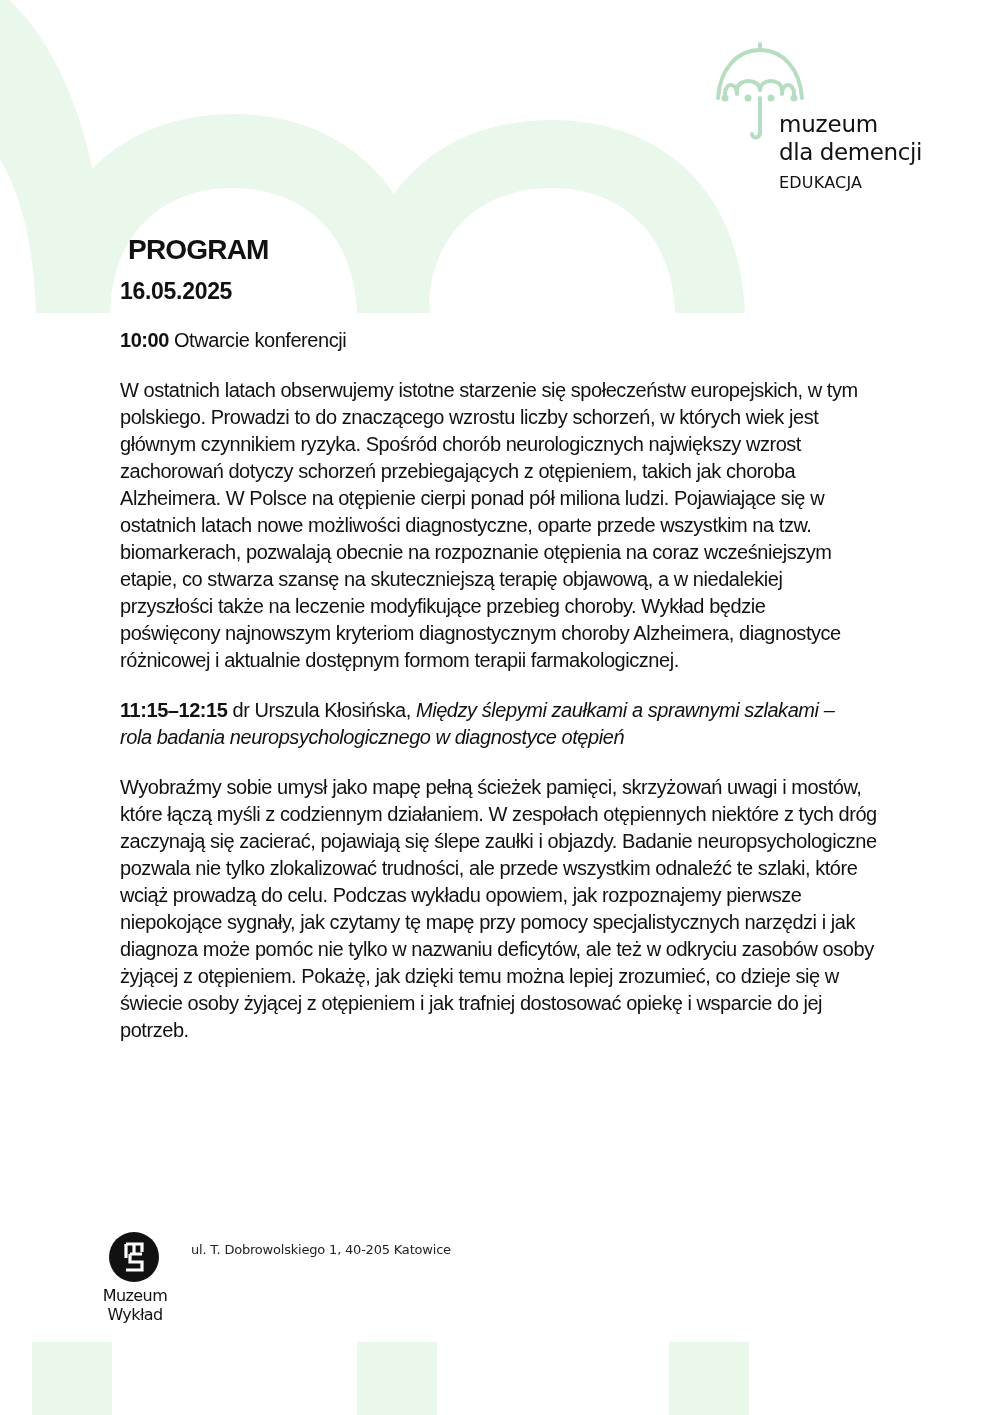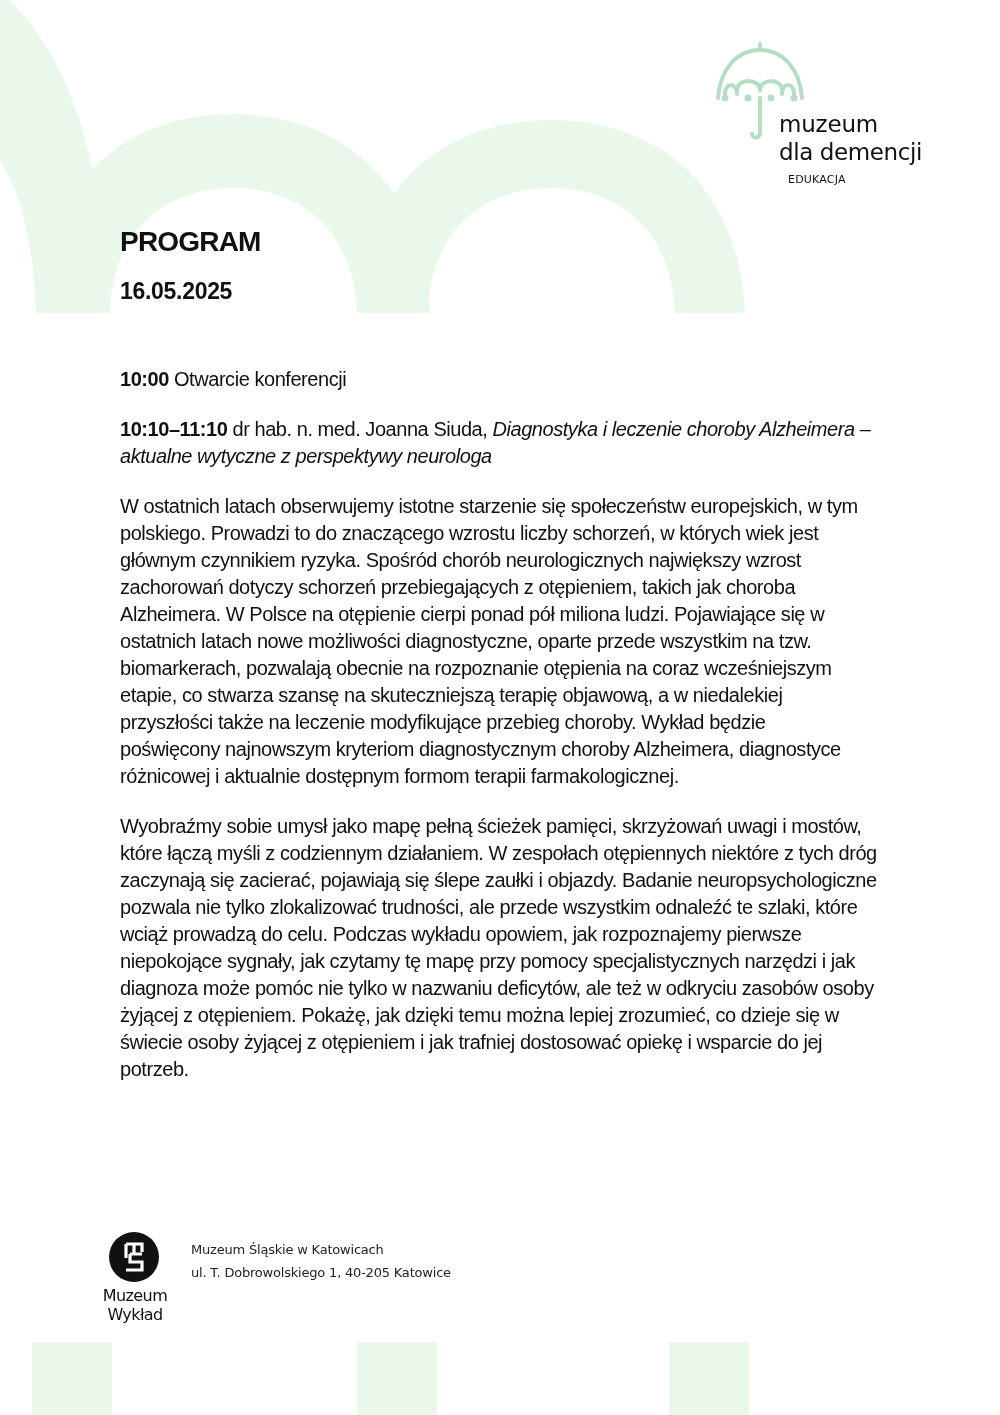--- a/index.html
+++ b/index.html
@@ -4,26 +4,26 @@
 <style>
   html, body { margin: 0; padding: 0; }
   body { width: 1000px; height: 1415px; position: relative; overflow: hidden; background: #ffffff; font-family: "Liberation Sans", sans-serif; color: #111; }
   .bg { position: absolute; left: 0; top: 0; width: 1000px; height: 1415px; z-index: 0; }
   .page { position: absolute; left: 0; top: 0; width: 1000px; height: 1403px; z-index: 1; }
 
   .logo { position: absolute; left: 712px; top: 40px; width: 240px; height: 160px; }
   .logo svg { position: absolute; left: 0; top: 0; }
   .logo .l1 { position: absolute; left: 67px; top: 70px; font-size: 23px; font-weight: 500; letter-spacing: -0.2px; color: #111; line-height: 28px; font-family: "DejaVu Sans", sans-serif; }
   .logo .l2 { position: absolute; left: 67px; top: 98px; font-size: 23px; font-weight: 500; letter-spacing: -0.4px; color: #111; line-height: 28px; font-family: "DejaVu Sans", sans-serif; text-align: right; }
-  .logo .l3 { position: absolute; left: 67px; top: 133px; font-size: 11px; color: #111; letter-spacing: 0.2px; font-family: "DejaVu Sans", sans-serif; margin-left: 9px; }
+  .logo .l3 { position: absolute; left: 67px; top: 133px; font-size: 16px; color: #111; letter-spacing: 0.2px; font-family: "DejaVu Sans", sans-serif; }
 
-  .title { position: absolute; left: 120px; top: 226px; font-size: 28px; font-weight: bold; letter-spacing: -0.8px; margin: 0; text-align: right; }
+  .title { position: absolute; left: 120px; top: 226px; font-size: 28px; font-weight: bold; letter-spacing: -0.8px; margin: 8px; text-align: right; }
   .date { position: absolute; left: 120px; top: 278px; font-size: 23px; font-weight: bold; letter-spacing: -0.3px; }
 
-  .content { position: absolute; left: 120px; top: 327px; width: 780px; font-size: 20px; line-height: 27px; letter-spacing: -0.45px; margin-top: 39px; }
+  .content { position: absolute; left: 120px; top: 327px; width: 780px; font-size: 20px; line-height: 27px; letter-spacing: -0.45px; }
   .content p { margin: 0 0 23px 0; }
   .content .b { font-weight: bold; }
   .content .i { font-style: italic; }
   .desc { white-space: pre-line; }
 
   .footer { position: absolute; left: 100px; top: 1230px; width: 400px; height: 100px; }
   .ms-logo { position: absolute; left: 9px; top: 2px; width: 50px; height: 50px; border-radius: 50%; background: #111; }
   .ms-name { position: absolute; left: 0; top: 56px; width: 70px; text-align: center; font-size: 16px; line-height: 19px; color: #111; font-family: "DejaVu Sans", sans-serif; letter-spacing: -0.6px; }
   .addr { position: absolute; left: 91px; top: 8px; font-size: 13px; line-height: 23px; color: #222; font-family: "DejaVu Sans", sans-serif; letter-spacing: -0.2px; }
   .addr div { white-space: nowrap; }
@@ -73,37 +73,36 @@
   </div>
 
   <h1 class="title">PROGRAM</h1>
   <div class="date">16.05.2025</div>
 
   <div class="content">
     <p>
       <span class="b">10:00</span><span> Otwarcie konferencji</span>
     </p>
 
-    <p>
-      <span class="b">10:10–11:10</span><span> dr hab. n. med. Joanna Siuda, </span><span class="i">Diagnostyka i leczenie choroby Alzheimera – aktualne wytyczne z perspektywy neurologa</span>
-    </p>
     <p class="desc" style="width: 740px;">W ostatnich latach obserwujemy istotne starzenie się społeczeństw europejskich, w tym polskiego. Prowadzi to do znaczącego wzrostu liczby schorzeń, w których wiek jest głównym czynnikiem ryzyka. Spośród chorób neurologicznych największy wzrost zachorowań dotyczy schorzeń przebiegających z otępieniem, takich jak choroba Alzheimera. W Polsce na otępienie cierpi ponad pół miliona ludzi. Pojawiające się w ostatnich latach nowe możliwości diagnostyczne, oparte przede wszystkim na tzw. biomarkerach, pozwalają obecnie na rozpoznanie otępienia na coraz wcześniejszym etapie, co stwarza szansę na skuteczniejszą terapię objawową, a w niedalekiej przyszłości także na leczenie modyfikujące przebieg choroby. Wykład będzie poświęcony najnowszym kryteriom diagnostycznym choroby Alzheimera, diagnostyce różnicowej i aktualnie dostępnym formom terapii farmakologicznej.</p>
 
+    <p style="width: 720px;">
+      <span class="b">11:15–12:15</span><span> dr Urszula Kłosińska, </span><span class="i">Między ślepymi zaułkami a sprawnymi szlakami – rola badania neuropsychologicznego w diagnostyce otępień</span>
+    </p>
     <p class="desc" style="width: 765px;">Wyobraźmy sobie umysł jako mapę pełną ścieżek pamięci, skrzyżowań uwagi i mostów, które łączą myśli z codziennym działaniem. W zespołach otępiennych niektóre z tych dróg zaczynają się zacierać, pojawiają się ślepe zaułki i objazdy. Badanie neuropsychologiczne pozwala nie tylko zlokalizować trudności, ale przede wszystkim odnaleźć te szlaki, które wciąż prowadzą do celu. Podczas wykładu opowiem, jak rozpoznajemy pierwsze niepokojące sygnały, jak czytamy tę mapę przy pomocy specjalistycznych narzędzi i jak diagnoza może pomóc nie tylko w nazwaniu deficytów, ale też w odkryciu zasobów osoby żyjącej z otępieniem. Pokażę, jak dzięki temu można lepiej zrozumieć, co dzieje się w świecie osoby żyjącej z otępieniem i jak trafniej dostosować opiekę i wsparcie do jej potrzeb.</p>
   </div>
 
   <div class="footer">
     <div class="ms-logo">
       <svg width="50" height="50" viewBox="0 0 50 50">
         <path d="M 17 12 L 17 26 M 17 12 L 33 12 L 33 20 M 25 12 L 25 22 M 21 22 L 33 22 M 21 22 L 21 30 L 33 30 L 33 38 L 17 38" fill="none" stroke="#fff" stroke-width="3.2" stroke-linejoin="miter"></path>
       </svg>
     </div>
     <div class="ms-name">
       <div>Muzeum</div>
       <div>Wykład</div>
     </div>
     <div class="addr">
-      <div>Muzeum Śląskie w Katowicach</div>
       <div>ul. T. Dobrowolskiego 1, 40-205 Katowice</div>
     </div>
   </div>
 
 </div>
 
 </body></html>

